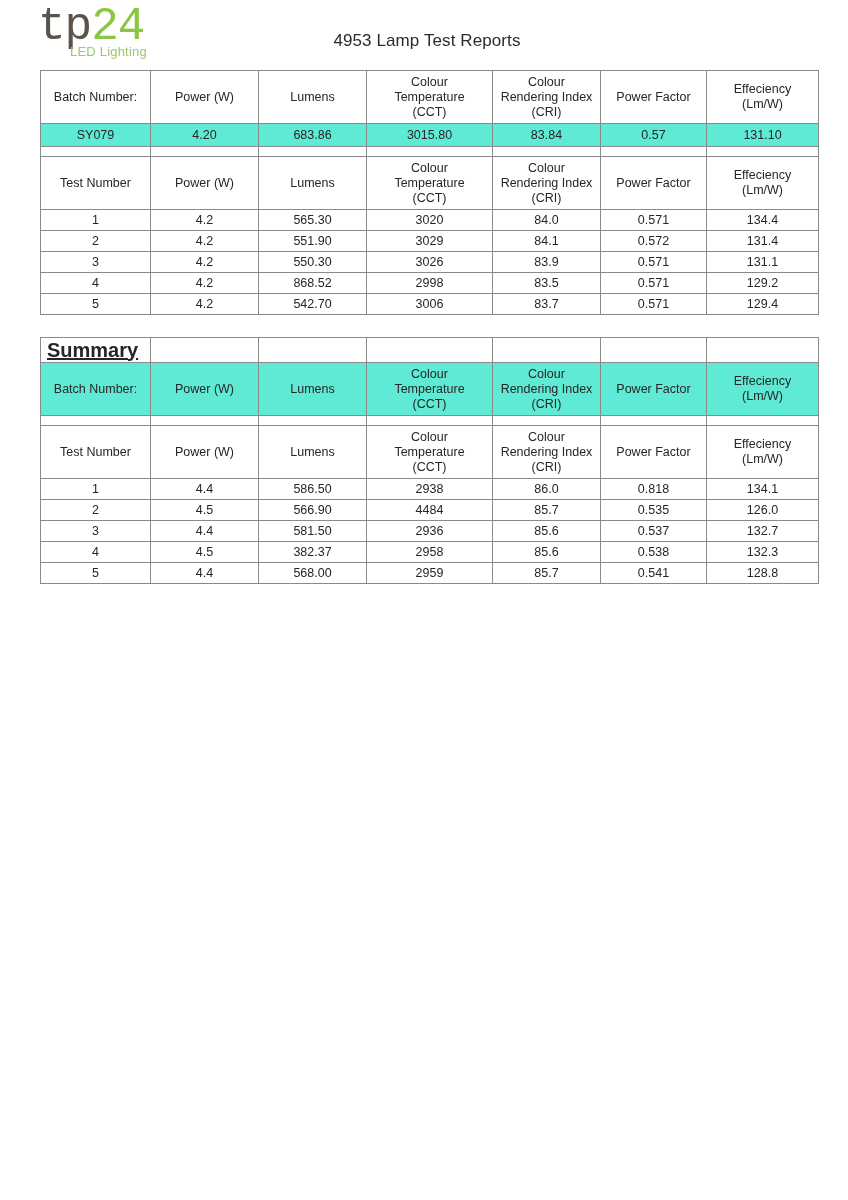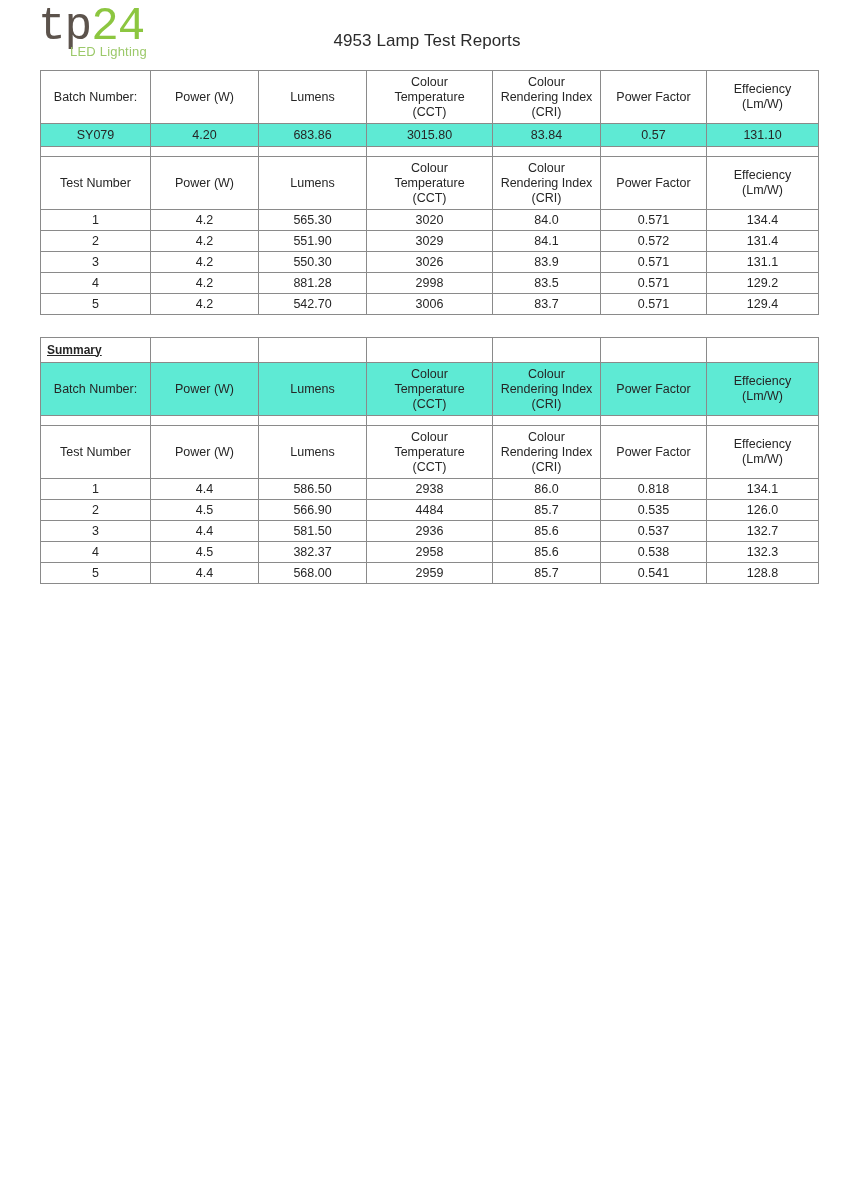--- a/index.html
+++ b/index.html
@@ -106,21 +106,21 @@
     border-top: 1px solid #8a8a8a;
     border-bottom: 1px solid #8a8a8a;
   }
   tr.summary-title td {
     height: 24px;
     border: 1px solid #8a8a8a;
   }
   td.summary-label {
     text-align: left !important;
     padding-left: 6px !important;
-    font-size: 12px;
+    font-size: 20px;
     font-weight: bold;
     text-decoration: underline;
     color: #1a1a1a;
   }
   .gap {
     height: 22px;
   }
   .hdr-line {
     display: block;
   }
@@ -242,21 +242,21 @@
         <td>4.2</td>
         <td>550.30</td>
         <td>3026</td>
         <td>83.9</td>
         <td>0.571</td>
         <td>131.1</td>
       </tr>
       <tr class="datarow">
         <td>4</td>
         <td>4.2</td>
-        <td>881.28</td>
+        <td>868.52</td>
         <td>2998</td>
         <td>83.5</td>
         <td>0.571</td>
         <td>129.2</td>
       </tr>
       <tr class="datarow">
         <td>5</td>
         <td>4.2</td>
         <td>542.70</td>
         <td>3006</td>

